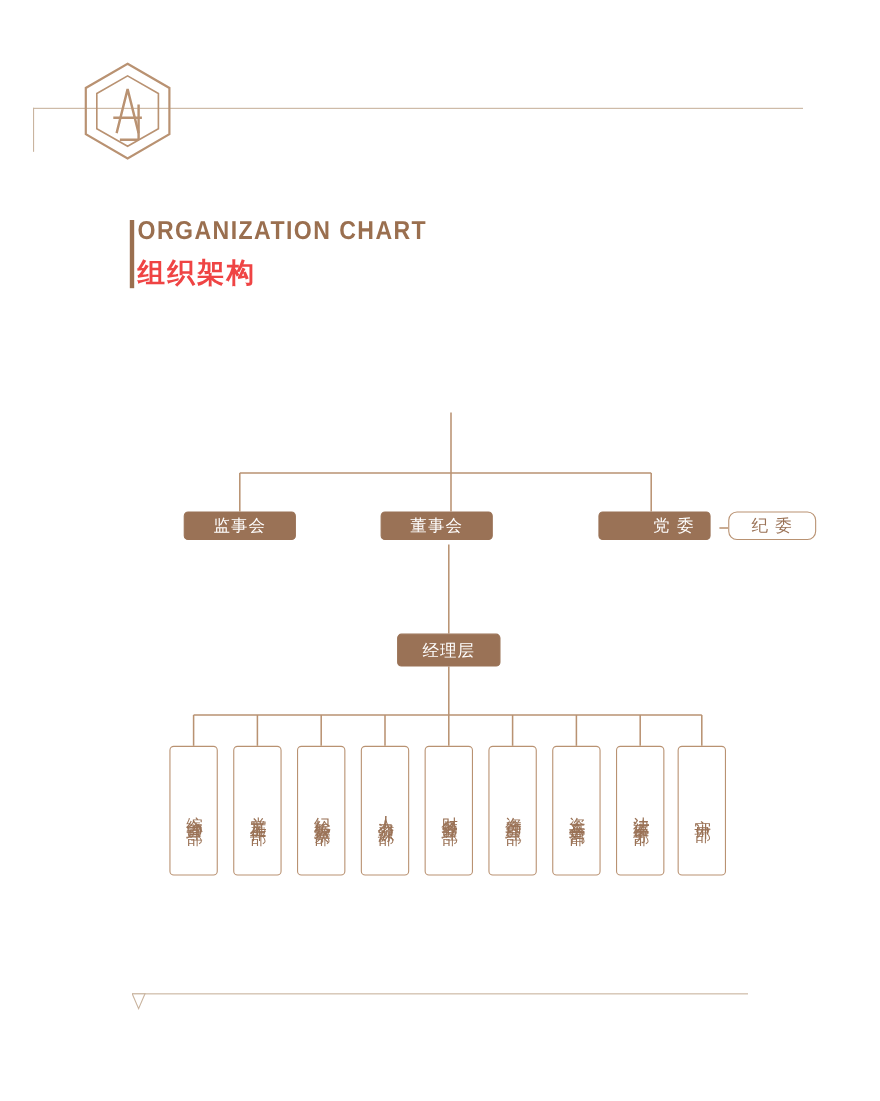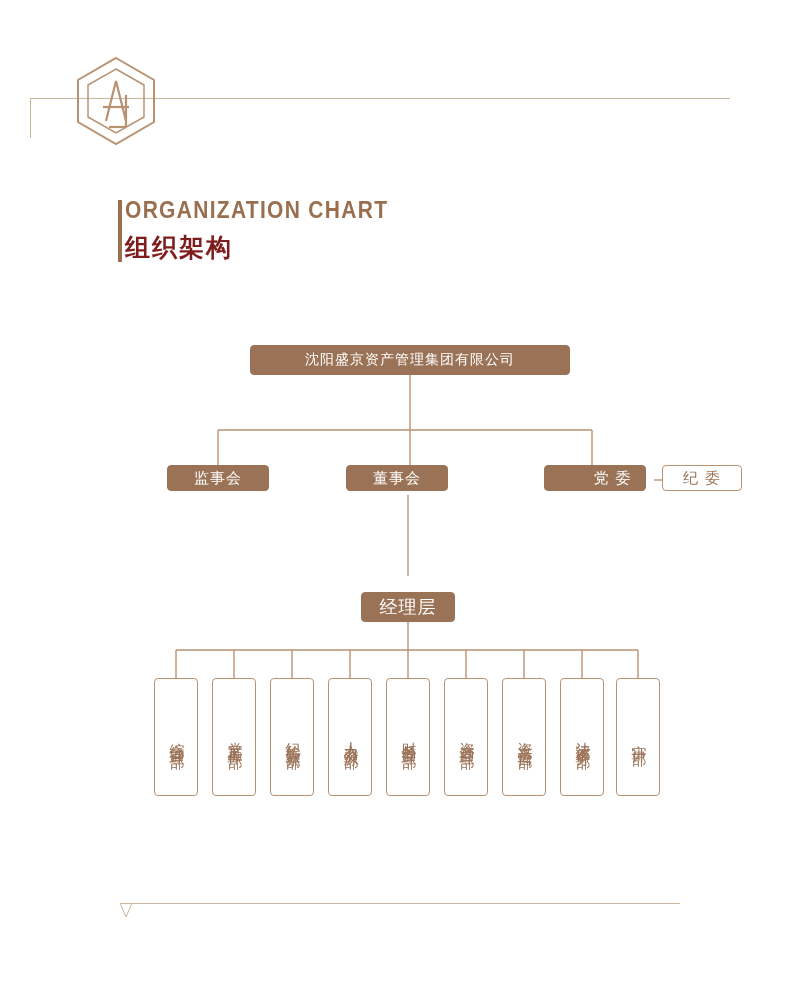--- a/index.html
+++ b/index.html
@@ -68,21 +68,21 @@
     color: #9a6f4f;
     font-family: "Liberation Sans", sans-serif;
     line-height: 26px;
     transform: scaleY(1.12);
     transform-origin: left top;
   }
   .title-cn {
     margin-top: 11px;
     font-size: 25px;
     letter-spacing: 2px;
-    color: #7f1d1d;
+    color: #ef4444;
     font-family: "DejaVu Sans", sans-serif;
     font-weight: bold;
     line-height: 30px;
   }
 
   
   .chart {
     position: absolute;
     left: 0;
     top: 320px;
@@ -119,22 +119,22 @@
   .node .label {
     white-space: nowrap;
     letter-spacing: 1px;
   }
 
   .node-root { left: 250px; top: 25px; width: 320px; height: 30px; font-size: 14px; }
   .node-l2 { top: 145px; width: 102px; height: 26px; font-size: 15px; }
   .node-supervisory { left: 167px; }
   .node-board { left: 346px; }
   .node-party { left: 544px; padding-left: 35px; }
-  .node-discipline { left: 662px; width: 80px; }
-  .node-manager { left: 361px; top: 272px; width: 94px; height: 30px; font-size: 18px; }
+  .node-discipline { left: 662px; width: 80px; border-radius: 8px; }
+  .node-manager { left: 361px; top: 256px; width: 94px; height: 30px; font-size: 15px; }
 
   .leaf {
     position: absolute;
     top: 358px;
     width: 44px;
     height: 118px;
     box-sizing: border-box;
     background: #ffffff;
     border: 1px solid #b99272;
     border-radius: 4px;
@@ -218,23 +218,20 @@
     <path d="M234 330 L234 358" stroke="#b99272" stroke-width="1.4" fill="none"></path>
     <path d="M292 330 L292 358" stroke="#b99272" stroke-width="1.4" fill="none"></path>
     <path d="M350 330 L350 358" stroke="#b99272" stroke-width="1.4" fill="none"></path>
     <path d="M408 330 L408 358" stroke="#b99272" stroke-width="1.4" fill="none"></path>
     <path d="M466 330 L466 358" stroke="#b99272" stroke-width="1.4" fill="none"></path>
     <path d="M524 330 L524 358" stroke="#b99272" stroke-width="1.4" fill="none"></path>
     <path d="M582 330 L582 358" stroke="#b99272" stroke-width="1.4" fill="none"></path>
     <path d="M638 330 L638 358" stroke="#b99272" stroke-width="1.4" fill="none"></path>
   </svg>
 
-  <div class="node filled node-root">
-    <span class="label">沈阳盛京资产管理集团有限公司</span>
-  </div>
 
   <div class="node filled node-l2 node-supervisory">
     <span class="label">监事会</span>
   </div>
   <div class="node filled node-l2 node-board">
     <span class="label">董事会</span>
   </div>
   <div class="node filled node-l2 node-party">
     <span class="label">党 委</span>
   </div>

